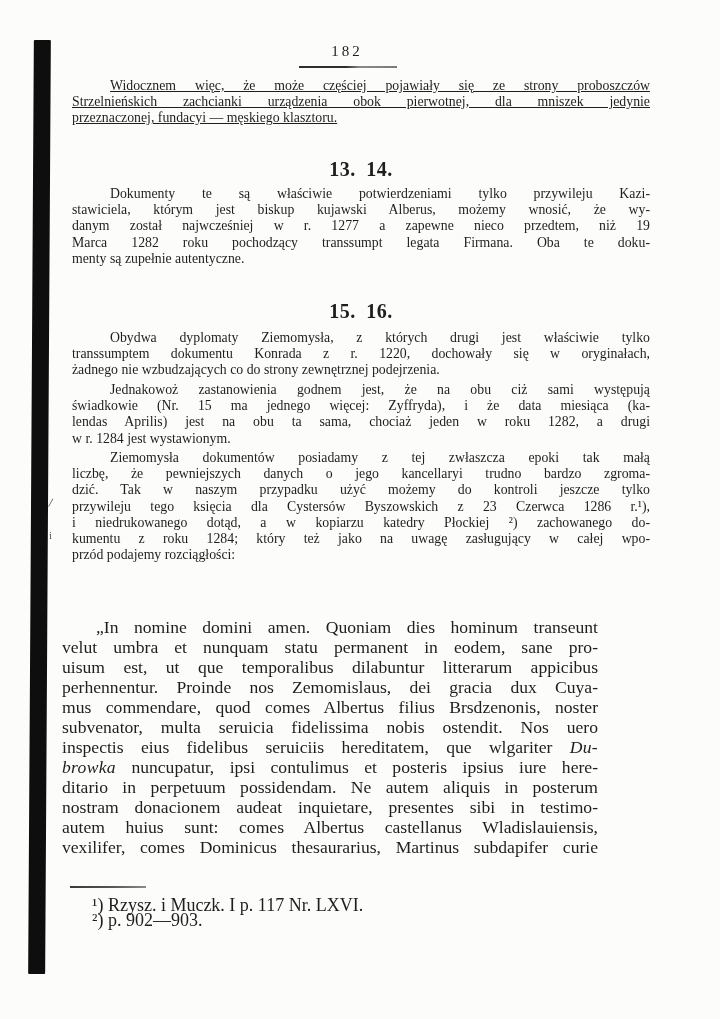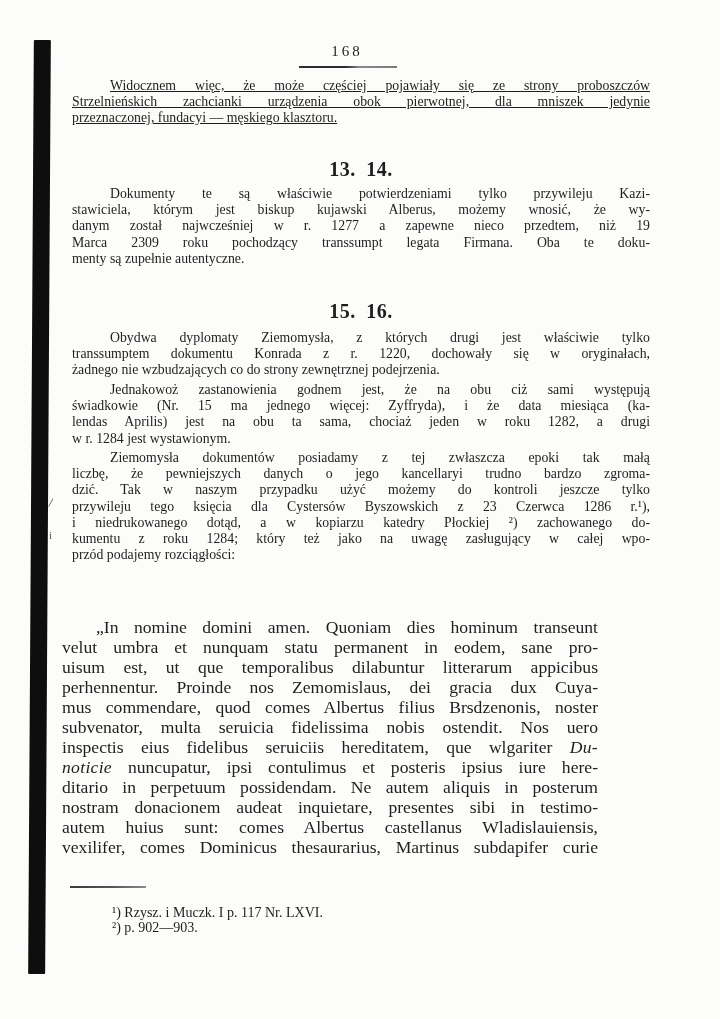--- a/index.html
+++ b/index.html
@@ -53,54 +53,54 @@
     top:573px; left:62px; width:536px;
     font-size:17.6px; line-height:20px;margin-top:44px; --ind:34px;
   }
   #latin-quote i { letter-spacing:0.3px; }
 
   .fn-rule {
     position:absolute; top:886px; left:70px; width:76px; height:1.5px;
     background:linear-gradient(90deg,#3a3a3a 0%,#555 55%,#8b8b8b 100%);
   }
   .footnotes {
-    position:absolute; top:898px; left:112px; width:420px;
-    font-size:14px; line-height:14.5px;margin-top:8px;
+    position:absolute; top:898px; left:92px; width:420px;
+    font-size:18px; line-height:14.5px;
   }
 
   
   .margin-mark {
     position:absolute; color:#4d4d4d; font-size:13px; line-height:13px;
   }
   .m1 { left:49px; top:496px; transform:rotate(10deg); }
   .m2 { left:49px; top:529px; font-size:11px; color:#5a5a5a; }
 </style>
 </head>
 <body>
 
 <div class="page">
 
   <div class="gutter-bar"></div>
 
-  <div class="pagenum">168</div>
+  <div class="pagenum">182</div>
   <div class="pagenum-rule"></div>
 
   <div class="block para indent-first" id="para-intro">
       <div class="line">Widocznem więc, że może częściej pojawiały się ze strony proboszczów</div>
       <div class="line">Strzelnieńskich zachcianki urządzenia obok pierwotnej, dla mniszek jedynie</div>
       <div class="line">przeznaczonej, fundacyi — męskiego klasztoru.</div>
     </div>
 
   <div class="block heading" id="h-13-14">13. 14.</div>
 
   <div class="block para indent-first" id="para-13-14">
       <div class="line">Dokumenty te są właściwie potwierdzeniami tylko przywileju Kazi-</div>
       <div class="line">stawiciela, którym jest biskup kujawski Alberus, możemy wnosić, że wy-</div>
       <div class="line">danym został najwcześniej w r. 1277 a zapewne nieco przedtem, niż 19</div>
-      <div class="line">Marca 2309 roku pochodzący transsumpt legata Firmana.  Oba te doku-</div>
+      <div class="line">Marca 1282 roku pochodzący transsumpt legata Firmana.  Oba te doku-</div>
       <div class="line">menty są zupełnie autentyczne.</div>
     </div>
 
   <div class="block heading" id="h-15-16">15. 16.</div>
 
   <div class="block para indent-first" id="para-a">
       <div class="line">Obydwa dyplomaty Ziemomysła, z których drugi jest właściwie tylko</div>
       <div class="line">transsumptem dokumentu Konrada z r. 1220, dochowały się w oryginałach,</div>
       <div class="line">żadnego nie wzbudzających co do strony zewnętrznej podejrzenia.</div>
     </div>
@@ -123,21 +123,21 @@
     </div>
 
   <div class="block quote indent-first" id="latin-quote">
       <div class="line">„In nomine domini amen.  Quoniam dies hominum transeunt</div>
       <div class="line">velut umbra et nunquam statu permanent in eodem, sane pro-</div>
       <div class="line">uisum est, ut que temporalibus dilabuntur litterarum appicibus</div>
       <div class="line">perhennentur. Proinde nos Zemomislaus, dei gracia dux Cuya-</div>
       <div class="line">mus commendare, quod comes Albertus filius Brsdzenonis, noster</div>
       <div class="line">subvenator, multa seruicia fidelissima nobis ostendit.  Nos uero</div>
       <div class="line">inspectis eius fidelibus seruiciis hereditatem, que wlgariter <i>Du-</i></div>
-      <div class="line"><i>noticie</i> nuncupatur, ipsi contulimus et posteris ipsius iure here-</div>
+      <div class="line"><i>browka</i> nuncupatur, ipsi contulimus et posteris ipsius iure here-</div>
       <div class="line">ditario in perpetuum possidendam. Ne autem aliquis in posterum</div>
       <div class="line">nostram donacionem audeat inquietare, presentes sibi in testimo-</div>
       <div class="line">autem huius sunt:  comes Albertus castellanus Wladislauiensis,</div>
       <div class="line">vexilifer, comes Dominicus thesaurarius, Martinus subdapifer curie</div>
     </div>
 
   <div class="fn-rule"></div>
 
   <div class="footnotes">
       <div class="line">¹) Rzysz. i Muczk. I p. 117 Nr. LXVI.</div>

